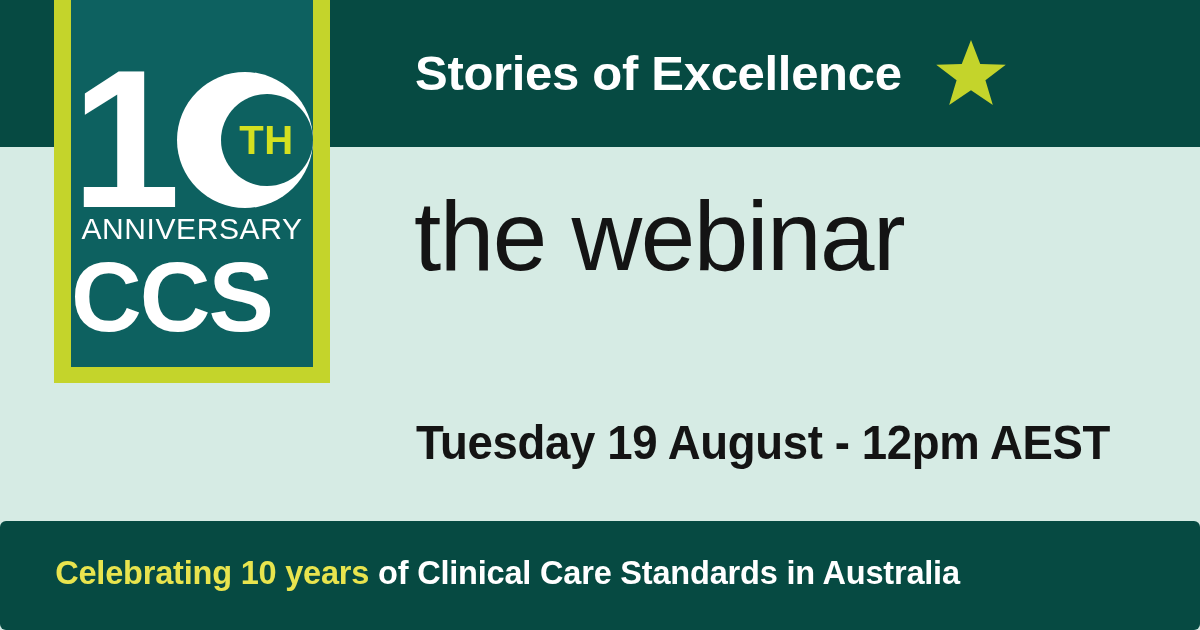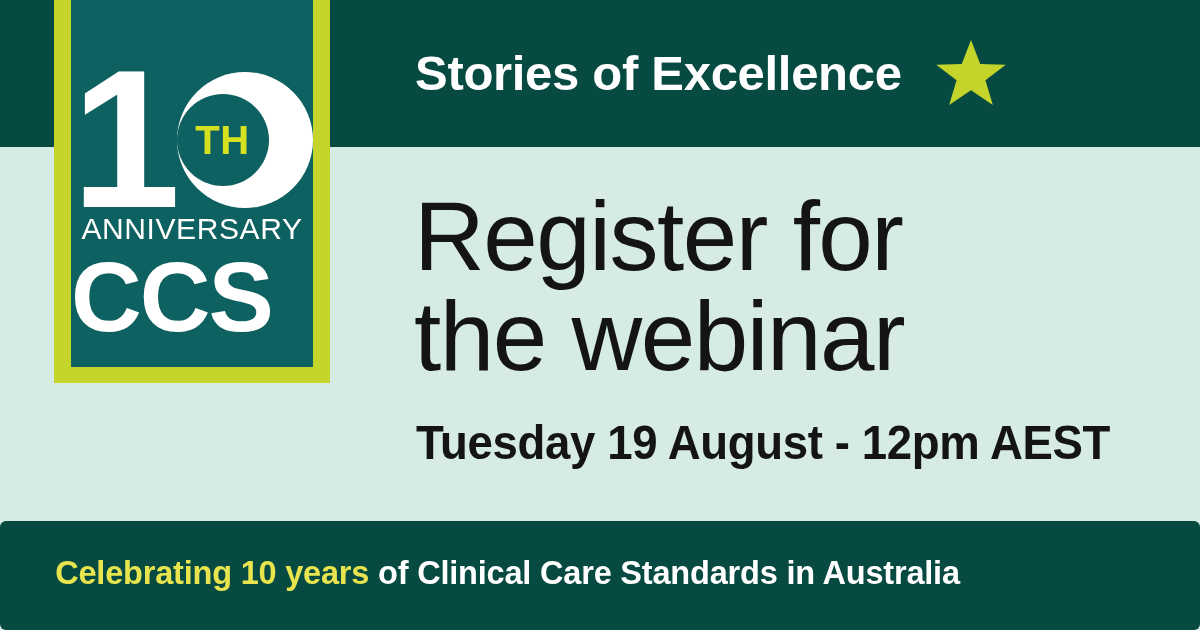--- a/index.html
+++ b/index.html
@@ -102,21 +102,21 @@
   }
 
   .logo-ring {
     position: relative;
     width: 136px;
     height: 136px;
     border-radius: 50%;
     background: #ffffff;
     display: flex;
     align-items: center;
-    justify-content: flex-start;
+    justify-content: flex-end;
     flex: none;
   }
 
   .logo-ring-hole {
     width: 92px;
     height: 92px;
     border-radius: 50%;
     background: #0d6160;
     display: flex;
     align-items: center;
@@ -250,21 +250,20 @@
         </span>
       </div>
 
       <div class="logo-anniversary">ANNIVERSARY</div>
 
       <div class="logo-ccs">CCS</div>
     </div>
   </div>
 
   <div class="headline">
-    <div class="headline-line">Register for</div>
     <div class="headline-line">the webinar</div>
   </div>
 
   <div class="subline">Tuesday 19 August - 12pm AEST</div>
 
   <div class="bottom-band">
     <div class="bottom-text">
       <span class="hl">Celebrating 10 years</span><span> of Clinical Care Standards in Australia</span>
     </div>
   </div>

